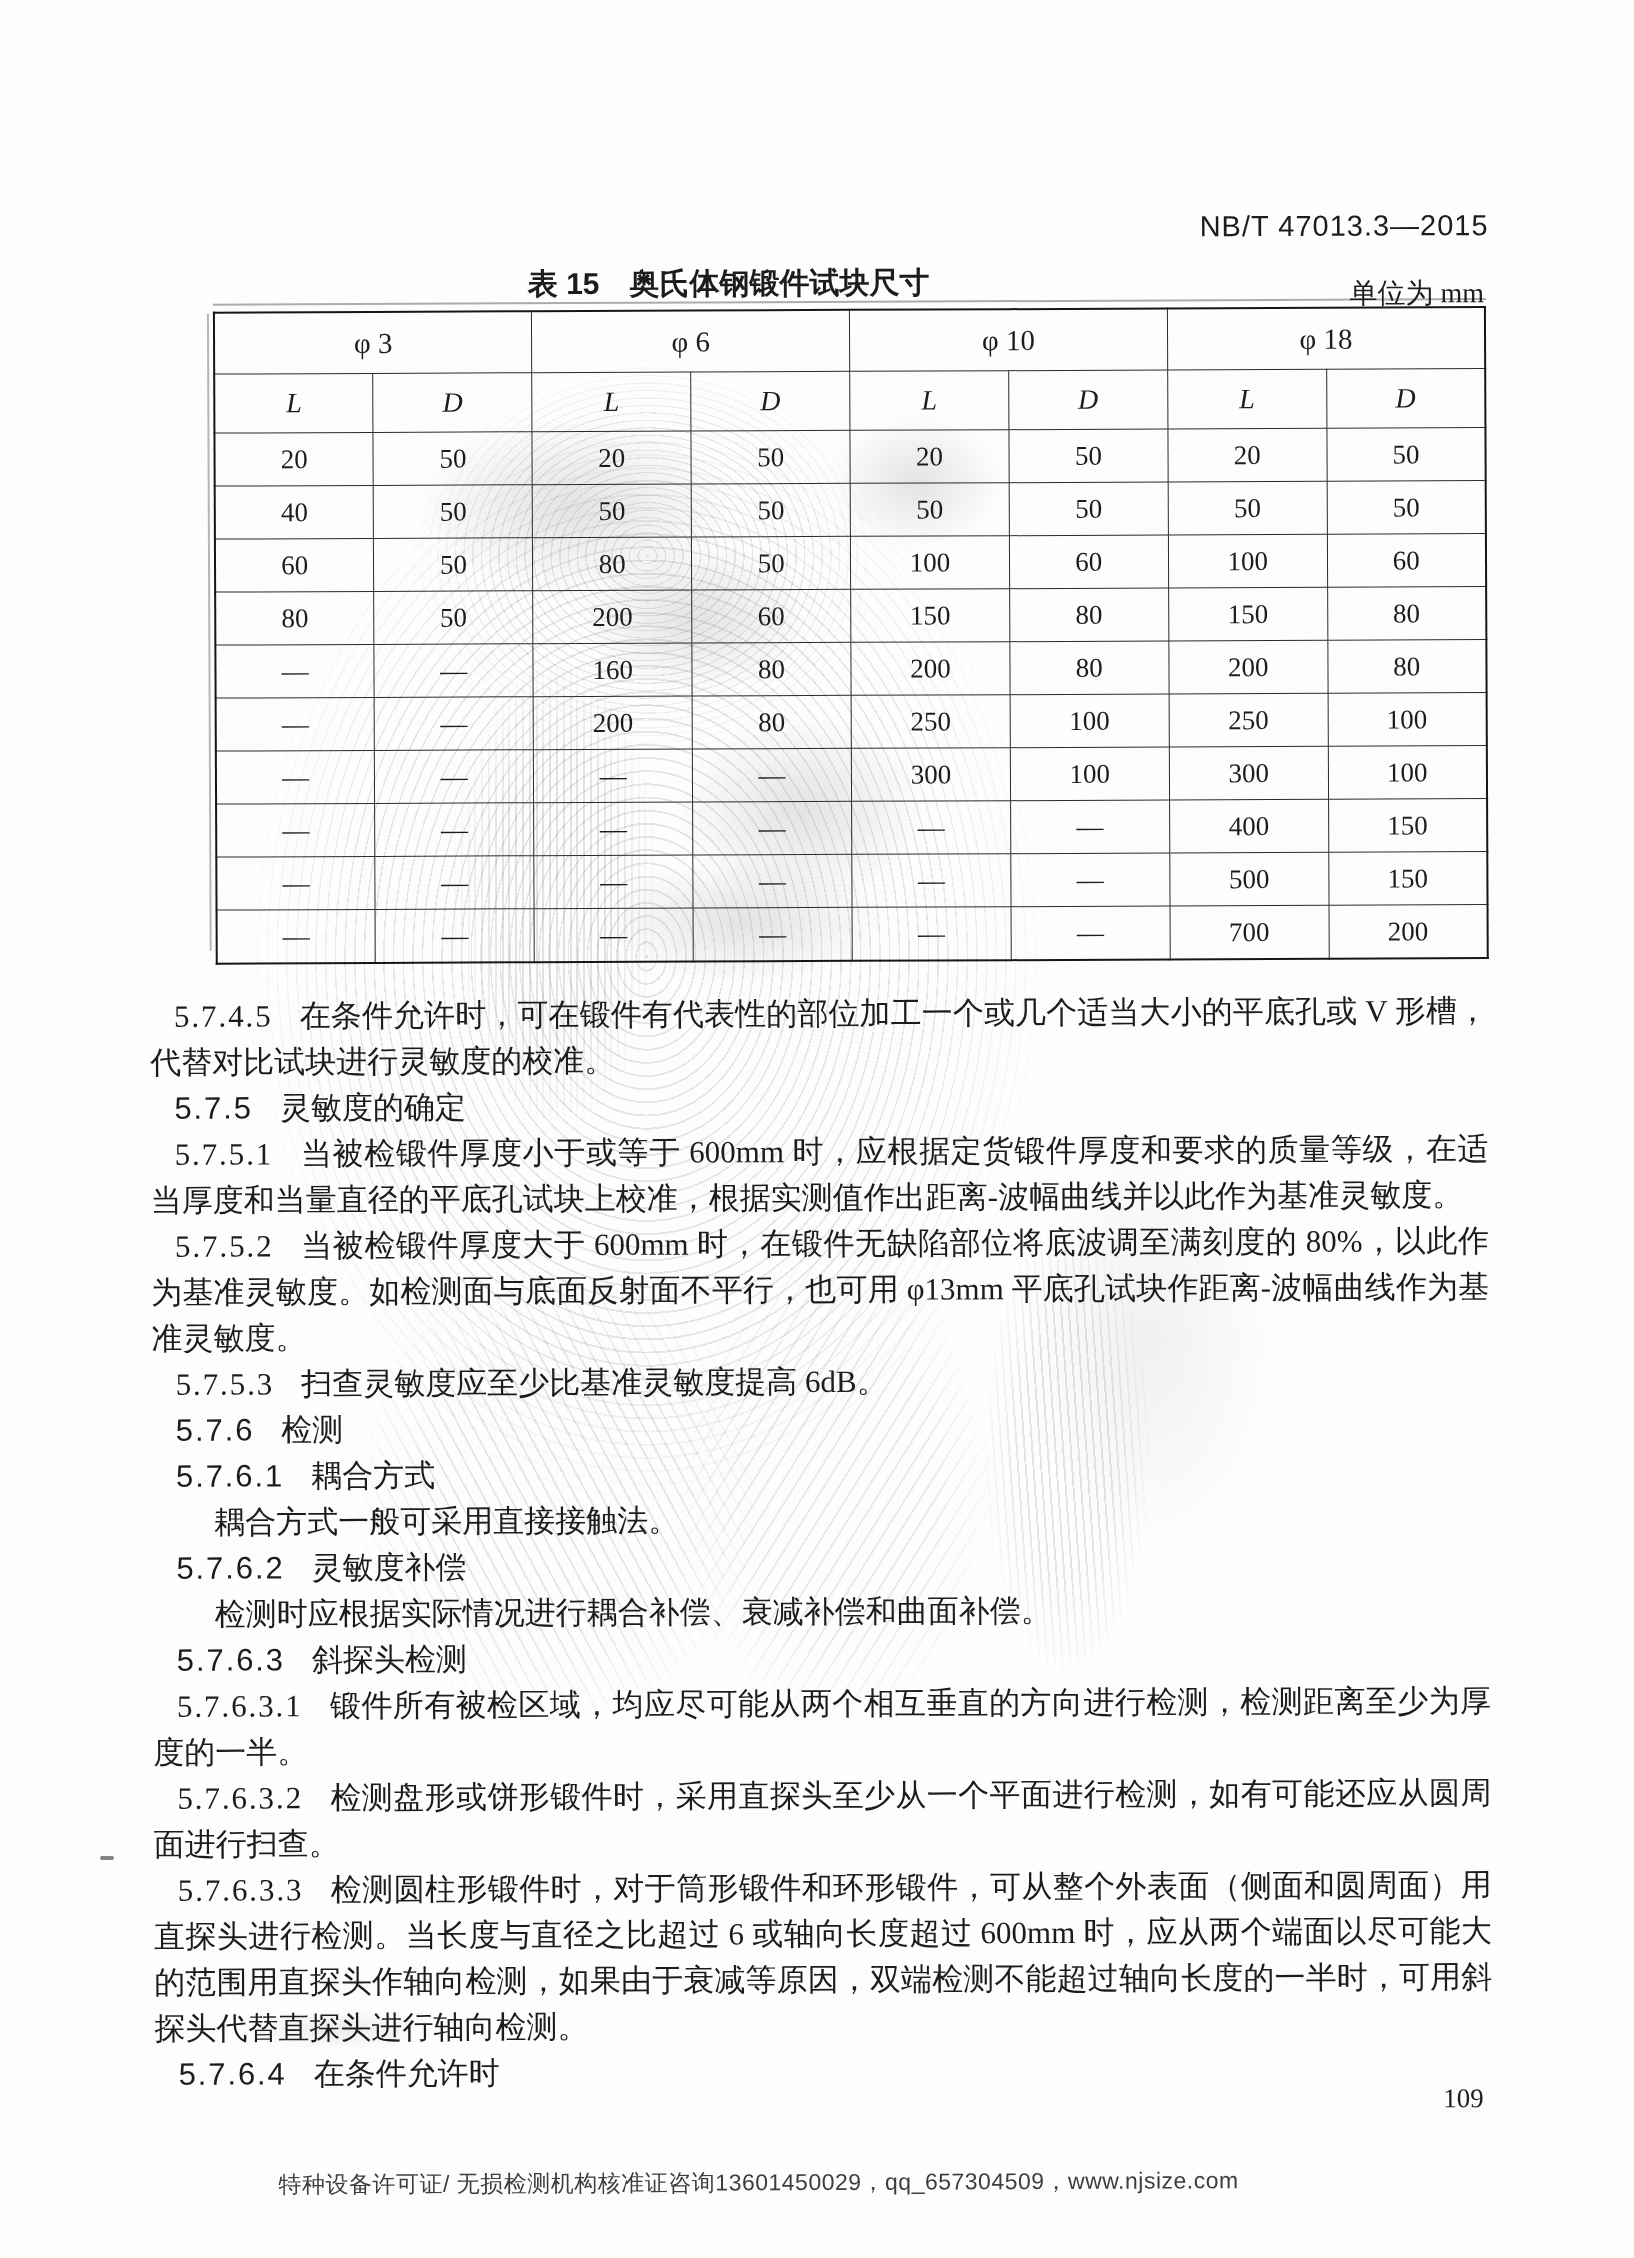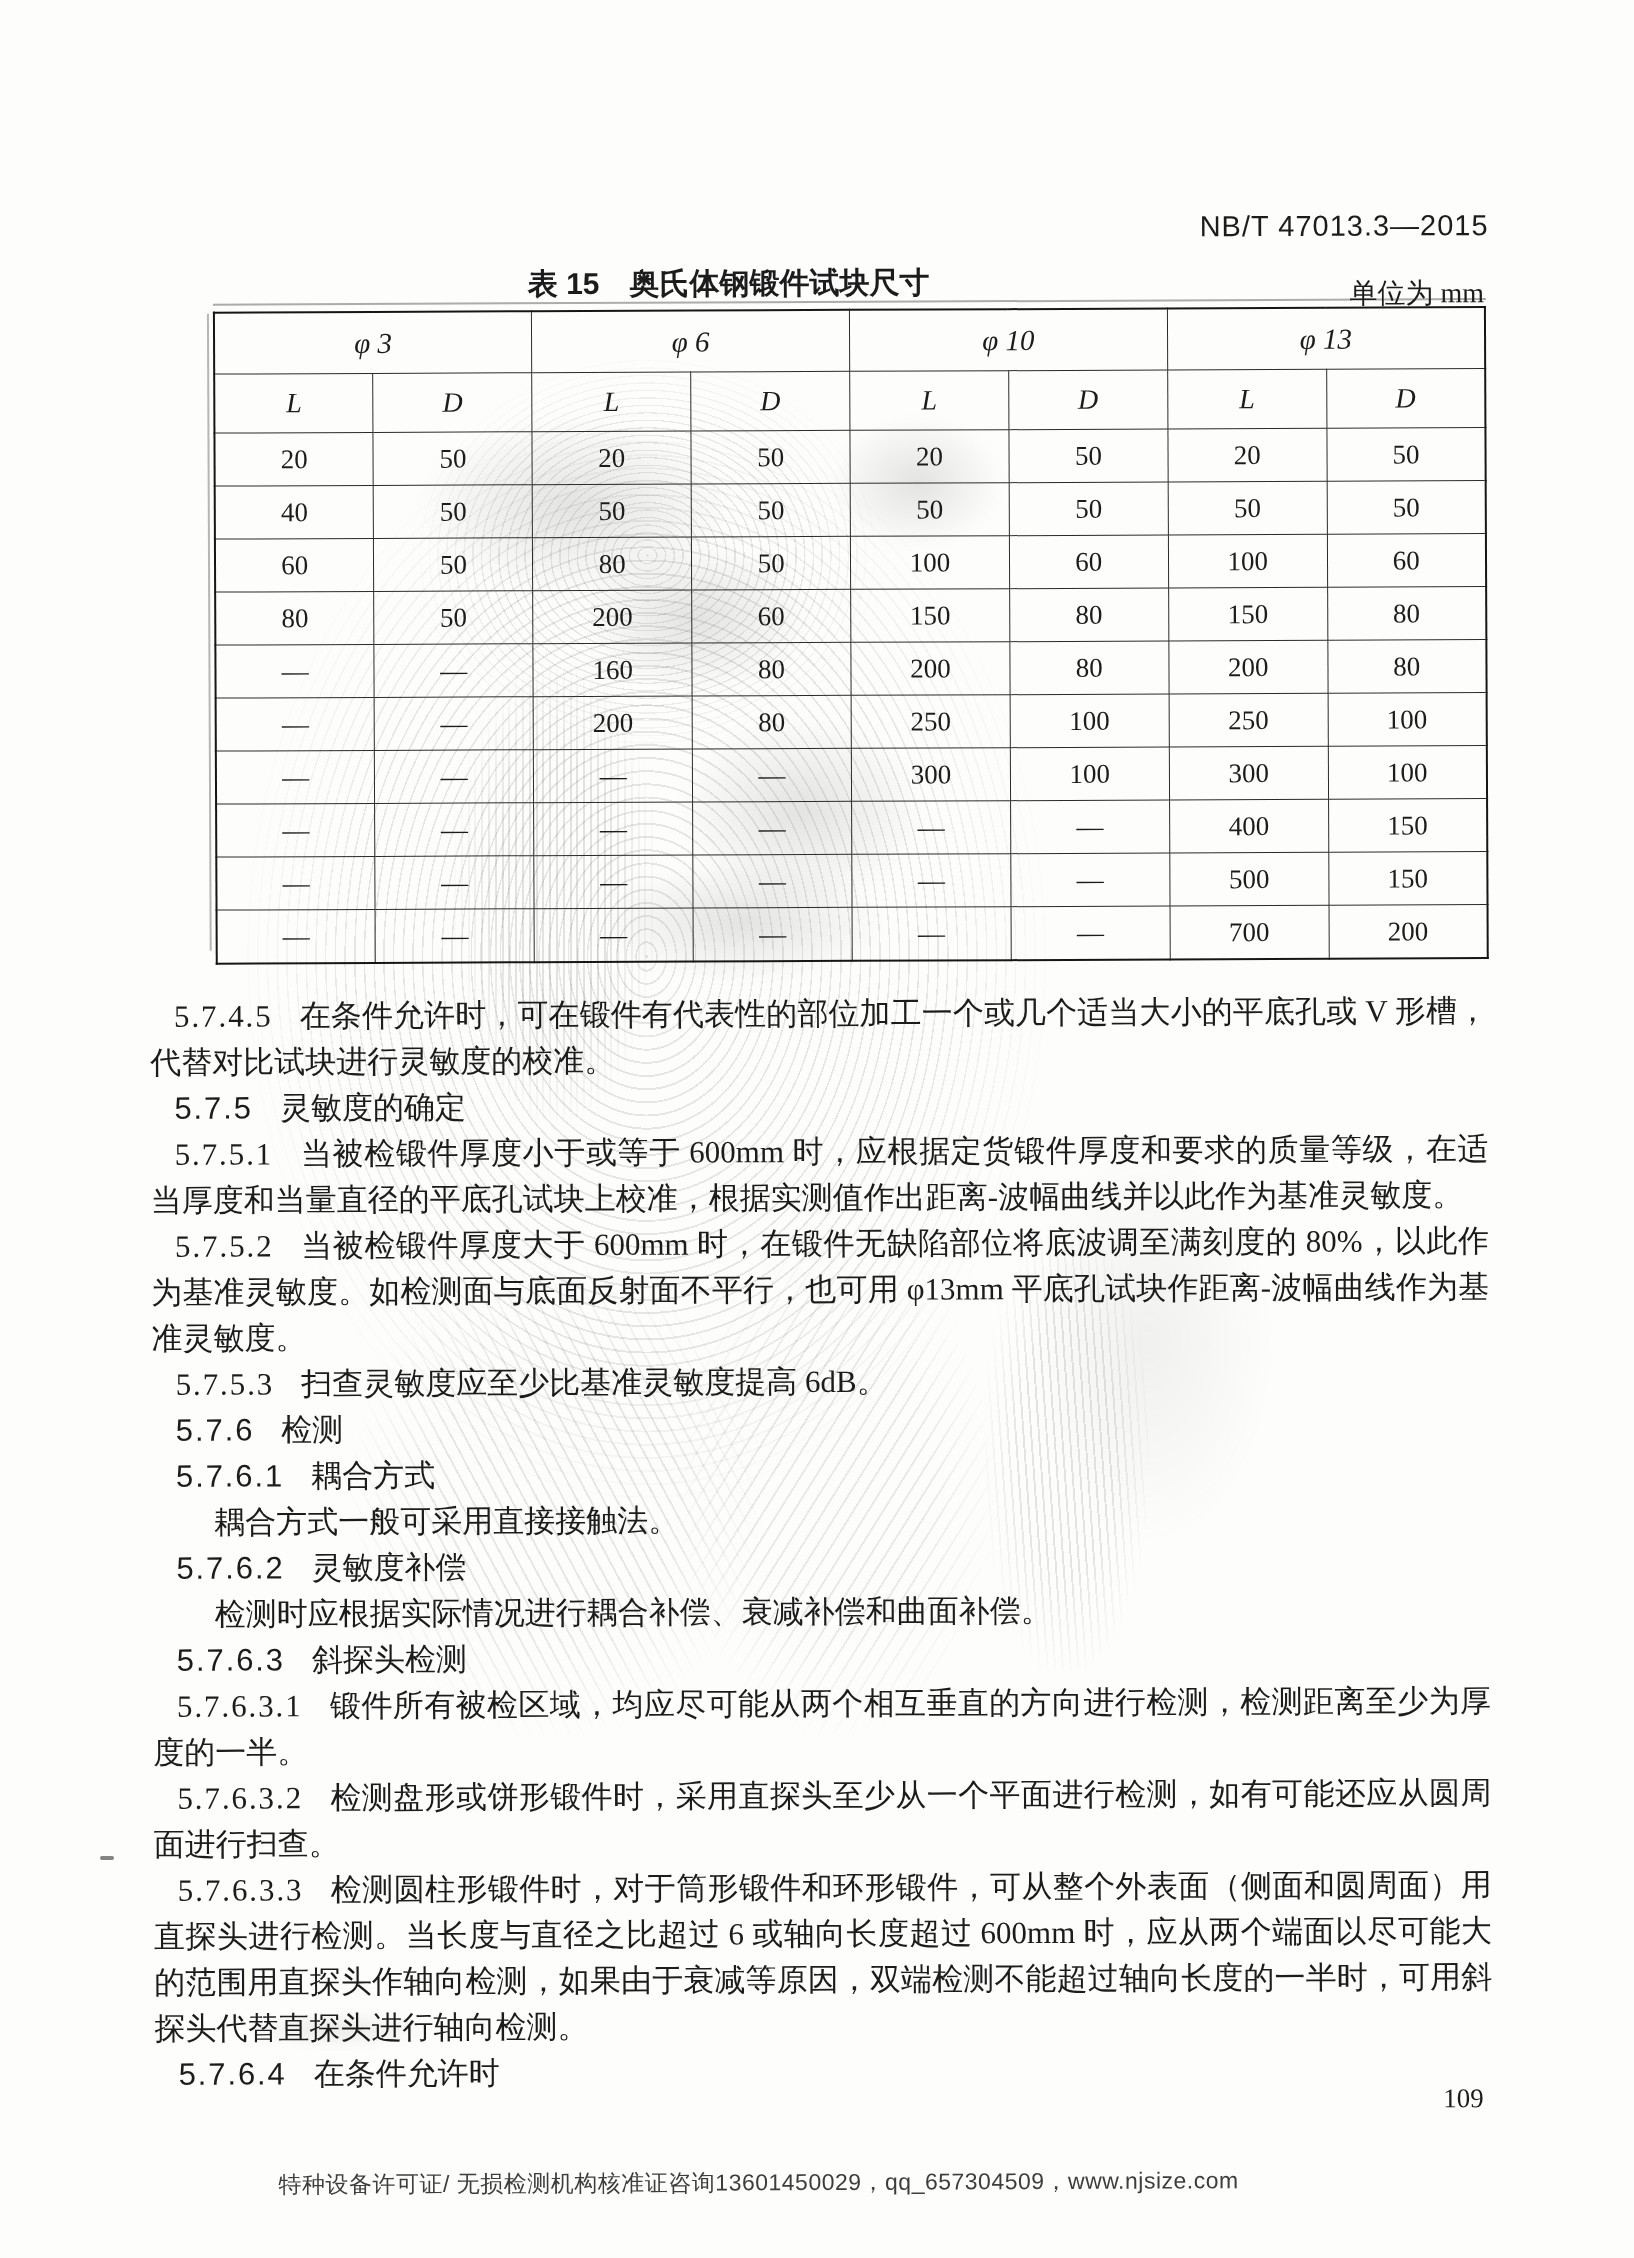--- a/index.html
+++ b/index.html
@@ -47,21 +47,21 @@
     background: transparent;
   }
   .size-table th, .size-table td {
     border: 1.9px solid #2b2b2b;
     text-align: center; vertical-align: middle;
     padding: 0;
     font-weight: normal;
   }
   .size-table { border: 2.9px solid #161616; }
   .size-table tr.group-row th {
-    height: 60px; font-size: 29px; font-style: italic; margin-left: 30px;
+    height: 60px; font-size: 29px;  margin-left: 30px;
   }
   .size-table tr.sub-row th {
     height: 58px; font-size: 28px; font-style: italic;
   }
   .size-table td { height: 52px; font-size: 27px; }
 
   
   .body-text {
     position: absolute; top: 991px; left: 150px; width: 1338px;
     font-size: 31px; line-height: 46px;
@@ -186,21 +186,21 @@
       <span class="caption">表 15　奥氏体钢锻件试块尺寸</span>
       <span class="unit-note">单位为 mm</span>
     </div>
 
     <table class="size-table">
       <thead>
         <tr class="group-row">
           <th colspan="2">φ 3</th>
           <th colspan="2">φ 6</th>
           <th colspan="2">φ 10</th>
-          <th colspan="2">φ 13</th>
+          <th colspan="2">φ 18</th>
         </tr>
         <tr class="sub-row">
           <th>L</th>
           <th>D</th>
           <th>L</th>
           <th>D</th>
           <th>L</th>
           <th>D</th>
           <th>L</th>
           <th>D</th>

